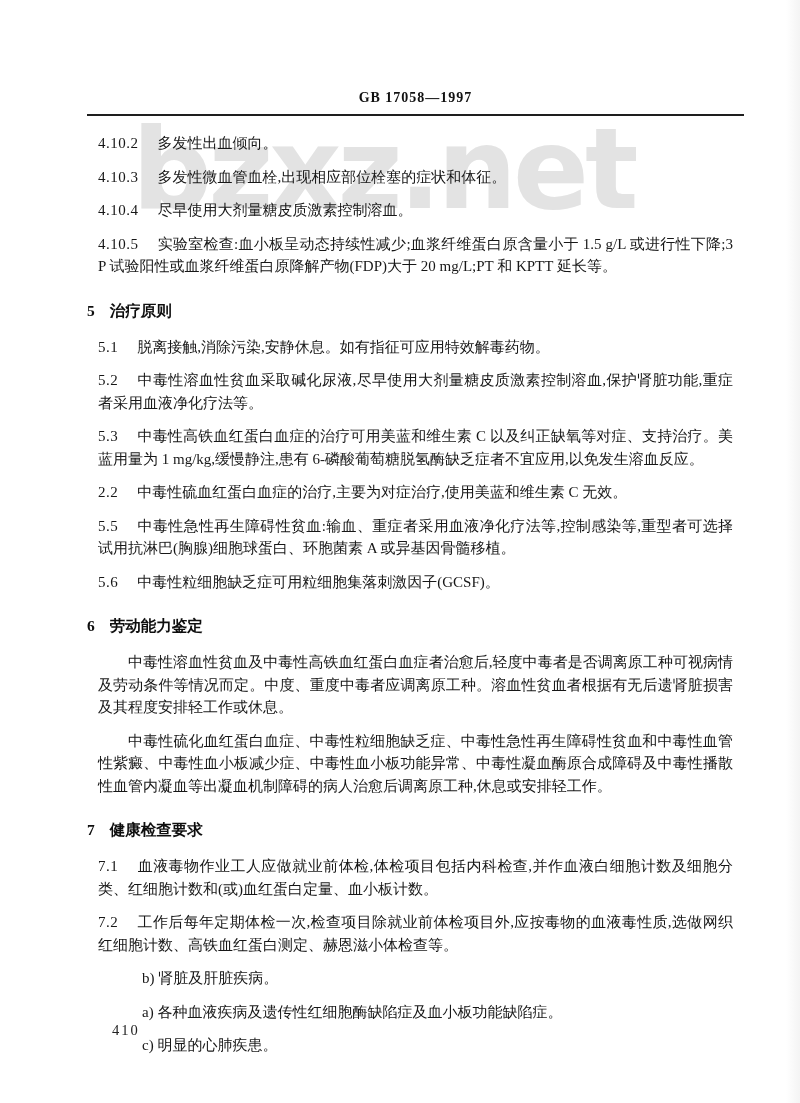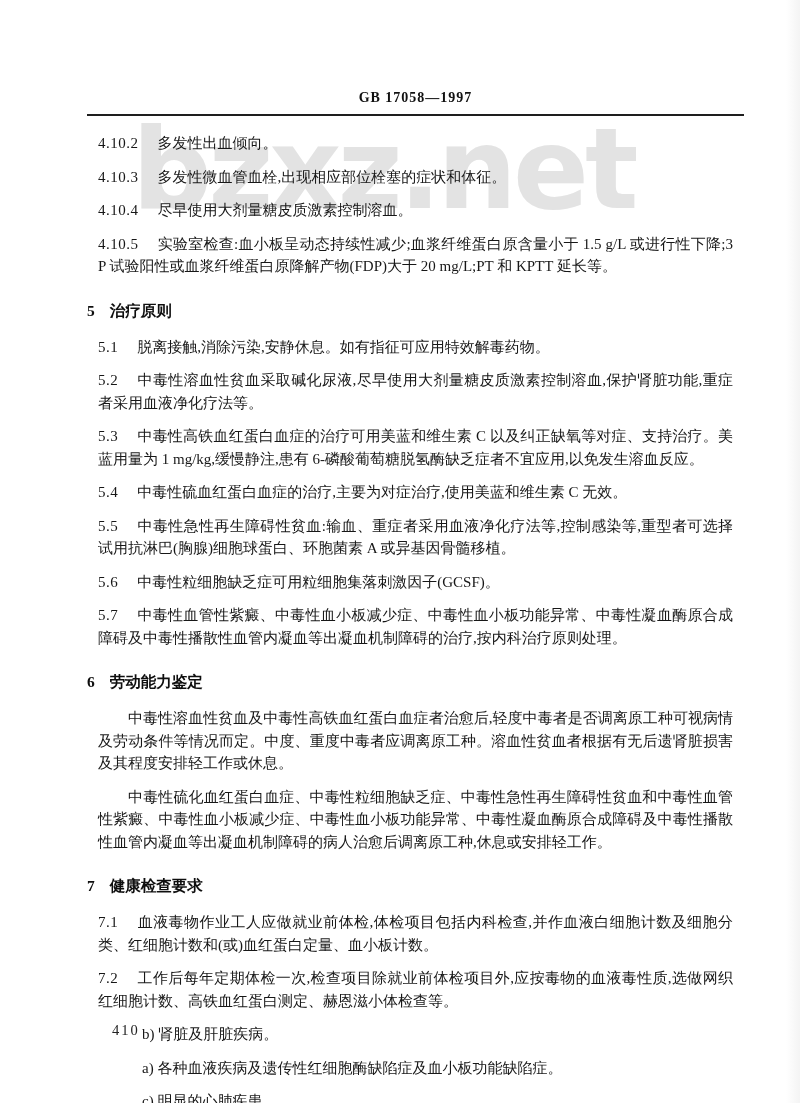--- a/index.html
+++ b/index.html
@@ -92,24 +92,23 @@
 
     <p class="clause"><span class="cnum">4.10.2</span><span>多发性出血倾向。</span></p>
     <p class="clause"><span class="cnum">4.10.3</span><span>多发性微血管血栓,出现相应部位栓塞的症状和体征。</span></p>
     <p class="clause"><span class="cnum">4.10.4</span><span>尽早使用大剂量糖皮质激素控制溶血。</span></p>
     <p class="clause"><span class="cnum">4.10.5</span><span>实验室检查:血小板呈动态持续性减少;血浆纤维蛋白原含量小于 1.5 g/L 或进行性下降;3 P 试验阳性或血浆纤维蛋白原降解产物(FDP)大于 20 mg/L;PT 和 KPTT 延长等。</span></p>
 
     <div class="section-heading"><span class="snum">5</span><span>治疗原则</span></div>
     <p class="clause"><span class="cnum">5.1</span><span>脱离接触,消除污染,安静休息。如有指征可应用特效解毒药物。</span></p>
     <p class="clause"><span class="cnum">5.2</span><span>中毒性溶血性贫血采取碱化尿液,尽早使用大剂量糖皮质激素控制溶血,保护肾脏功能,重症者采用血液净化疗法等。</span></p>
     <p class="clause"><span class="cnum">5.3</span><span>中毒性高铁血红蛋白血症的治疗可用美蓝和维生素 C 以及纠正缺氧等对症、支持治疗。美蓝用量为 1 mg/kg,缓慢静注,患有 6-磷酸葡萄糖脱氢酶缺乏症者不宜应用,以免发生溶血反应。</span></p>
-    <p class="clause"><span class="cnum">5.4</span><span>中毒性硫血红蛋白血症的治疗,主要为对症治疗,使用美蓝和维生素 C 无效。</span></p>
+    <p class="clause"><span class="cnum">2.2</span><span>中毒性硫血红蛋白血症的治疗,主要为对症治疗,使用美蓝和维生素 C 无效。</span></p>
     <p class="clause"><span class="cnum">5.5</span><span>中毒性急性再生障碍性贫血:输血、重症者采用血液净化疗法等,控制感染等,重型者可选择试用抗淋巴(胸腺)细胞球蛋白、环胞菌素 A 或异基因骨髓移植。</span></p>
     <p class="clause"><span class="cnum">5.6</span><span>中毒性粒细胞缺乏症可用粒细胞集落刺激因子(GCSF)。</span></p>
-    <p class="clause"><span class="cnum">5.7</span><span>中毒性血管性紫癜、中毒性血小板减少症、中毒性血小板功能异常、中毒性凝血酶原合成障碍及中毒性播散性血管内凝血等出凝血机制障碍的治疗,按内科治疗原则处理。</span></p>
 
     <div class="section-heading"><span class="snum">6</span><span>劳动能力鉴定</span></div>
     <p class="para">中毒性溶血性贫血及中毒性高铁血红蛋白血症者治愈后,轻度中毒者是否调离原工种可视病情及劳动条件等情况而定。中度、重度中毒者应调离原工种。溶血性贫血者根据有无后遗肾脏损害及其程度安排轻工作或休息。</p>
     <p class="para">中毒性硫化血红蛋白血症、中毒性粒细胞缺乏症、中毒性急性再生障碍性贫血和中毒性血管性紫癜、中毒性血小板减少症、中毒性血小板功能异常、中毒性凝血酶原合成障碍及中毒性播散性血管内凝血等出凝血机制障碍的病人治愈后调离原工种,休息或安排轻工作。</p>
 
     <div class="section-heading"><span class="snum">7</span><span>健康检查要求</span></div>
     <p class="clause"><span class="cnum">7.1</span><span>血液毒物作业工人应做就业前体检,体检项目包括内科检查,并作血液白细胞计数及细胞分类、红细胞计数和(或)血红蛋白定量、血小板计数。</span></p>
     <p class="clause"><span class="cnum">7.2</span><span>工作后每年定期体检一次,检查项目除就业前体检项目外,应按毒物的血液毒性质,选做网织红细胞计数、高铁血红蛋白测定、赫恩滋小体检查等。</span></p>
 
     <div class="list">

